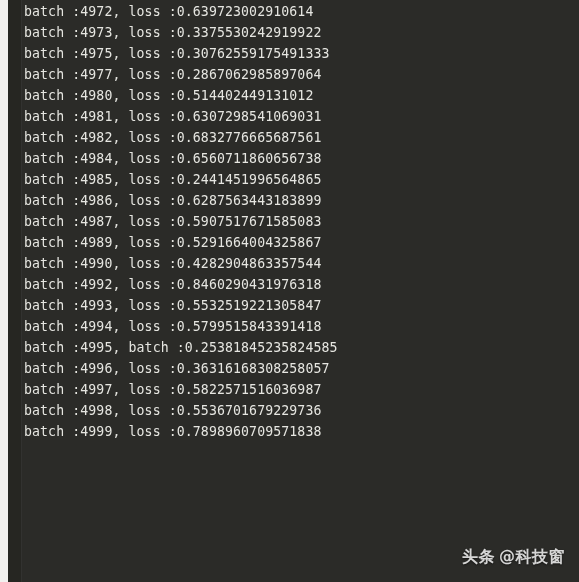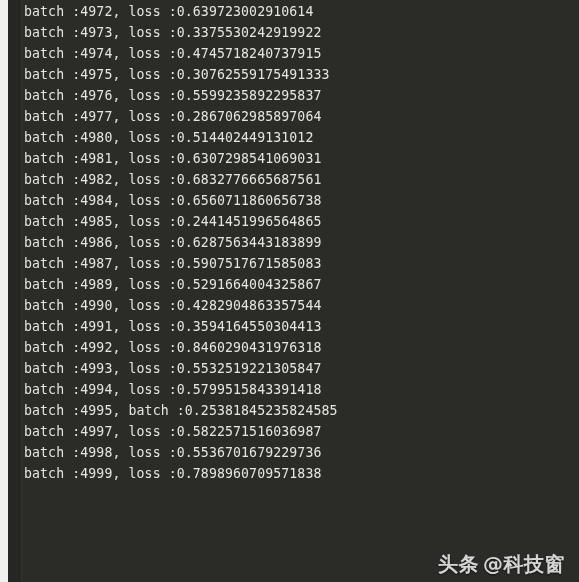--- a/index.html
+++ b/index.html
@@ -62,62 +62,60 @@
     padding-left: 24px;
     font-size: 13.2px;
     letter-spacing: 0.1px;
     color: #e6e6e1;
     white-space: pre;
   }
 
   #watermark {
     position: absolute;
     right: 14px;
-    bottom: 4px;
+    bottom: 14px;
     z-index: 5;
     font-family: "DejaVu Sans", "Liberation Sans", sans-serif;
-    font-size: 20px;
+    font-size: 16px;
     font-weight: bold;
     color: rgba(255,255,255,0.82);
     letter-spacing: 0.5px;
     text-shadow: 0 1px 2px rgba(0,0,0,0.55);
     user-select: none;
   }
   #watermark .wm-brand { margin-right: 4px; }
   #watermark .wm-handle { font-weight: bold; }
 </style>
 </head>
 <body>
 
 <div id="console-window">
 
   <div id="left-margin-strip"></div>
   <div id="left-gutter"></div>
 
   <div id="log-output">
       <div class="log-line">batch :4972, loss :0.639723002910614</div>
       <div class="log-line">batch :4973, loss :0.3375530242919922</div>
-      <div class="log-line">batch :4974, loss :0.4745718240737915</div>
       <div class="log-line">batch :4975, loss :0.30762559175491333</div>
-      <div class="log-line">batch :4976, loss :0.5599235892295837</div>
       <div class="log-line">batch :4977, loss :0.2867062985897064</div>
       <div class="log-line">batch :4980, loss :0.514402449131012</div>
       <div class="log-line">batch :4981, loss :0.6307298541069031</div>
       <div class="log-line">batch :4982, loss :0.6832776665687561</div>
       <div class="log-line">batch :4984, loss :0.6560711860656738</div>
       <div class="log-line">batch :4985, loss :0.2441451996564865</div>
       <div class="log-line">batch :4986, loss :0.6287563443183899</div>
       <div class="log-line">batch :4987, loss :0.5907517671585083</div>
       <div class="log-line">batch :4989, loss :0.5291664004325867</div>
       <div class="log-line">batch :4990, loss :0.4282904863357544</div>
-      <div class="log-line">batch :4991, loss :0.3594164550304413</div>
       <div class="log-line">batch :4992, loss :0.8460290431976318</div>
       <div class="log-line">batch :4993, loss :0.5532519221305847</div>
       <div class="log-line">batch :4994, loss :0.5799515843391418</div>
       <div class="log-line">batch :4995, batch :0.25381845235824585</div>
+      <div class="log-line">batch :4996, loss :0.36316168308258057</div>
       <div class="log-line">batch :4997, loss :0.5822571516036987</div>
       <div class="log-line">batch :4998, loss :0.5536701679229736</div>
       <div class="log-line">batch :4999, loss :0.7898960709571838</div>
     </div>
 
   <div id="watermark">
     <span class="wm-brand">头条</span><span class="wm-handle">@科技窗</span>
   </div>
 
 </div>

